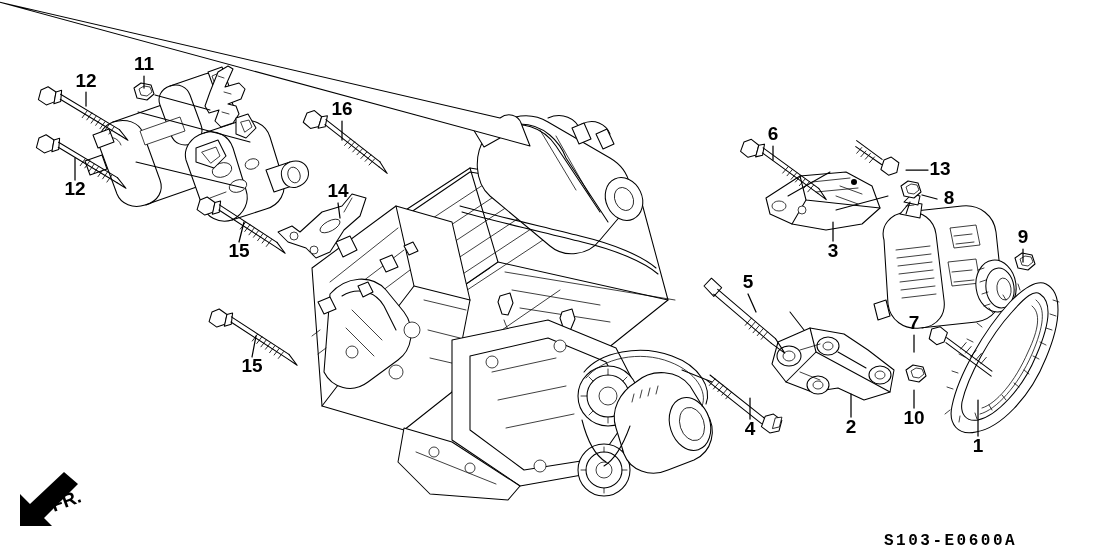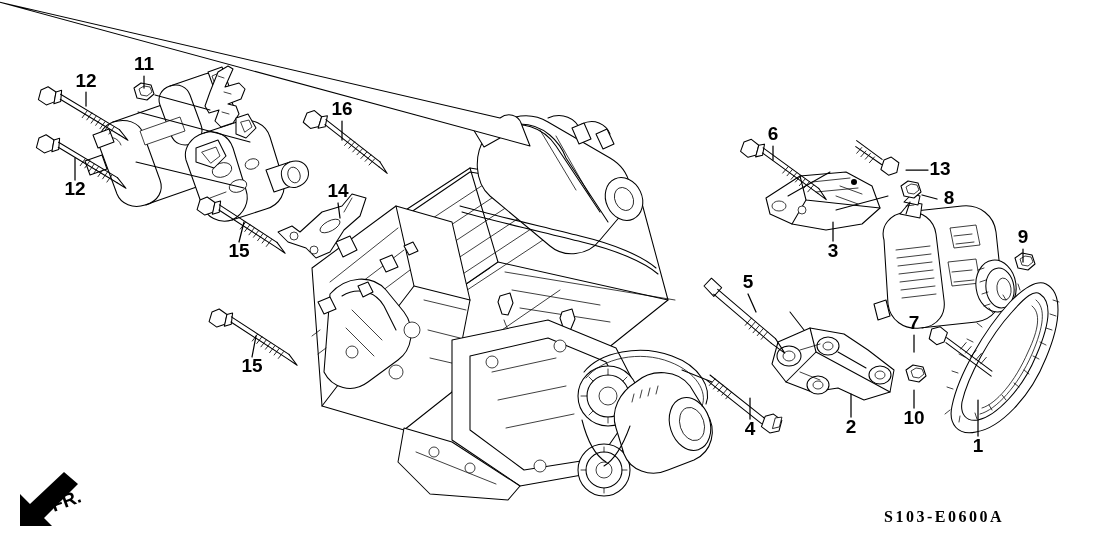--- a/index.html
+++ b/index.html
@@ -385,15 +385,15 @@
       </g>
 
 </svg>
 
 <div class="frtxt" style="left:48px;top:496px;">FR.</div>
 
 <svg style="position:absolute;left:18px;top:470px;width:64px;height:58px;" viewBox="0 0 64 58">
   <path class="fillk" d="M46,2 L60,14 L26,48 L34,56 L2,56 L2,24 L12,34 Z"></path>
 </svg>
 
-<div class="codetxt" style="left:884px;top:508px;font-family:Liberation Serif, serif;">S103-E0600A</div>
+<div class="codetxt" style="left:884px;top:532px;">S103-E0600A</div>
 
 </div>
 
 </body></html>

